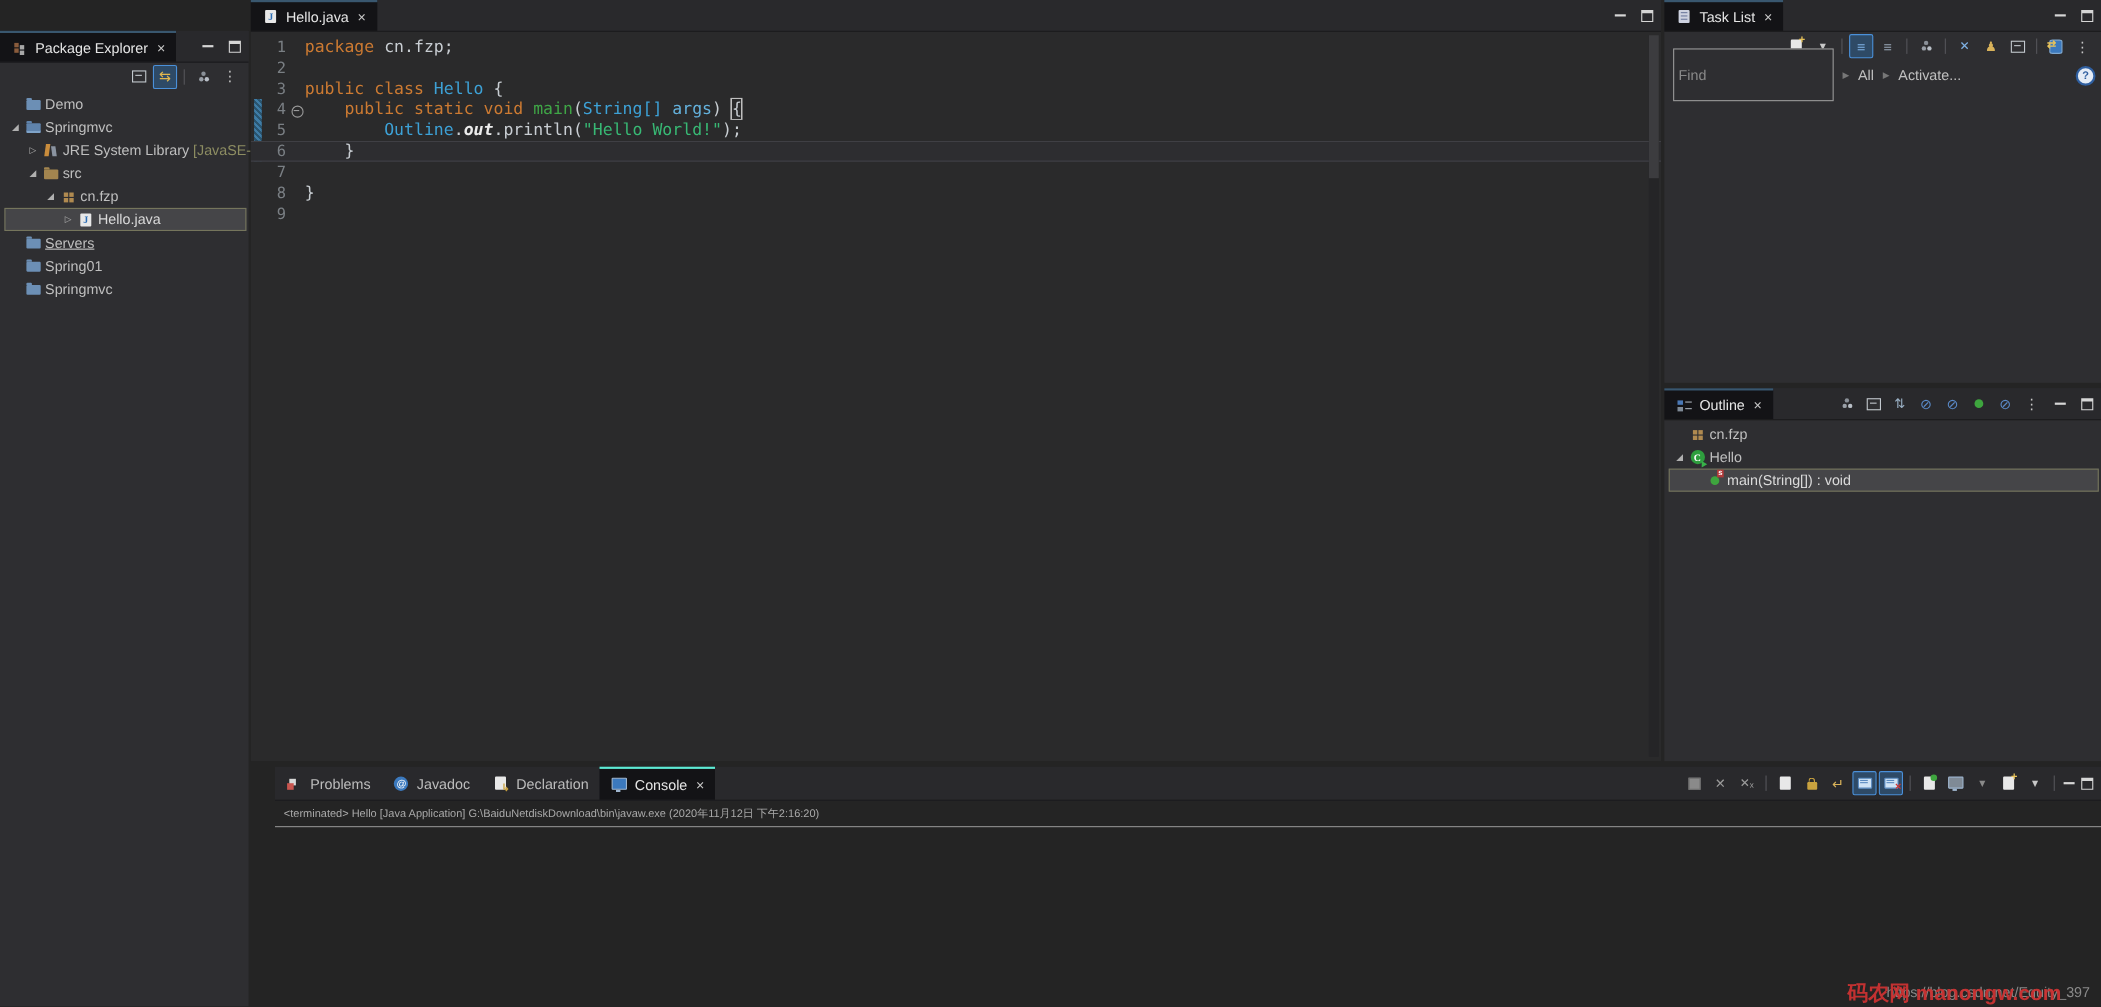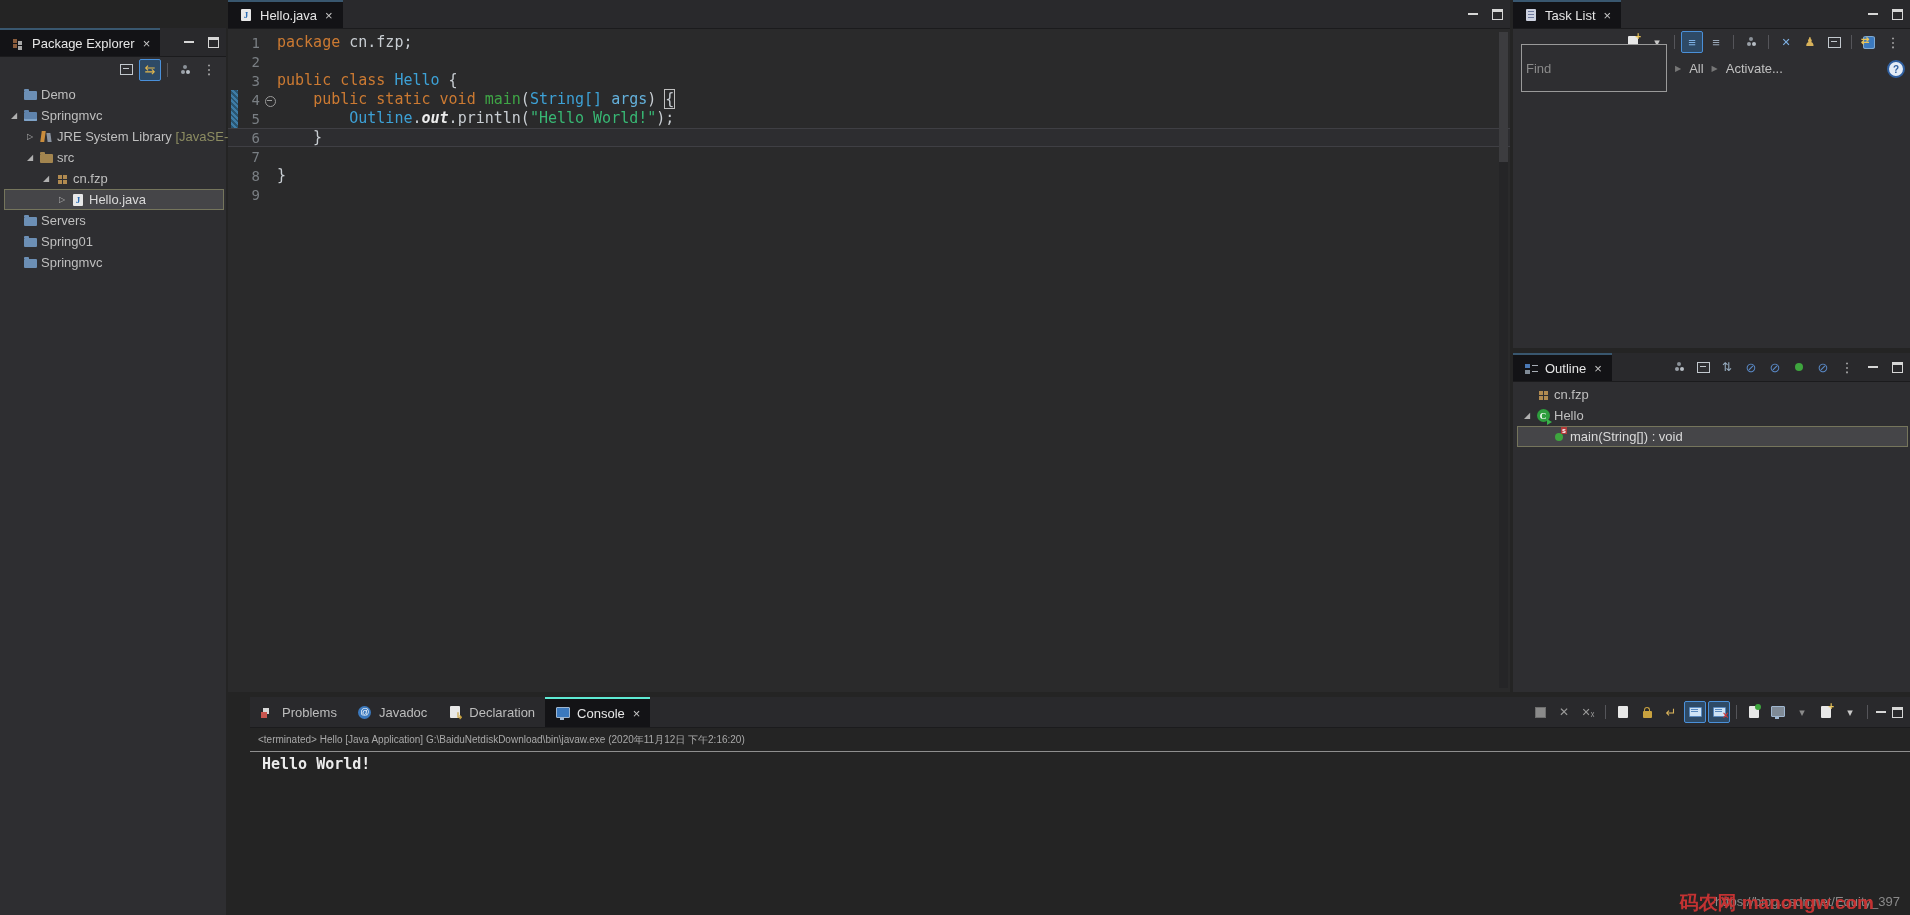--- a/index.html
+++ b/index.html
@@ -197,21 +197,21 @@
         </div>
         <div class="trow sel" style="padding-left: 52px;">
           <span class="exp">▷</span>
           <span class="ic">
             <span class="i-page">
               <b class="jj">J</b>
             </span>
           </span>
           <span class="lbl">Hello.java</span>
         </div>
-        <div class="trow" style="padding-left: 4px;">
+        <div class="trow" style="padding-left: 4px; text-decoration: underline;">
           <span class="exp"></span>
           <span class="ic">
             <span class="i-folder"></span>
           </span>
           <span class="lbl">Servers</span>
         </div>
         <div class="trow" style="padding-left: 4px;">
           <span class="exp"></span>
           <span class="ic">
             <span class="i-folder"></span>
@@ -518,23 +518,20 @@
             <span class="bar"></span>
           </span>
           <span class="wbtn">
             <span class="box"></span>
           </span>
         </div>
     </div>
     <div class="statusline">
       <span>&lt;terminated&gt; Hello [Java Application] G:\BaiduNetdiskDownload\bin\javaw.exe (2020年11月12日 下午2:16:20)</span>
     </div>
-    <div class="out">
-      <span>Hello World!</span>
-    </div>
   </section>
 
   <div class="wm">
     <span>https://blog.csdn.net/Equity_397</span>
     <span class="red">码农网 manongw.com</span>
   </div>
 
 </div>
 
 </body></html>

